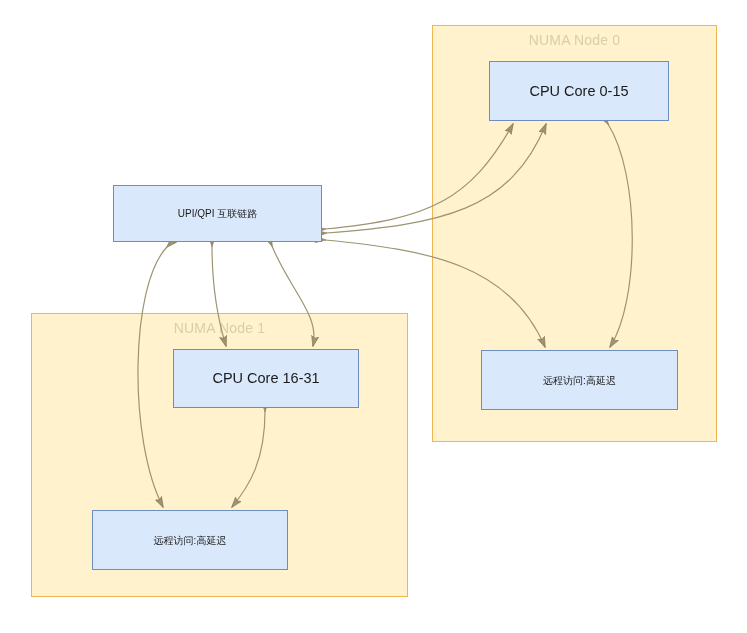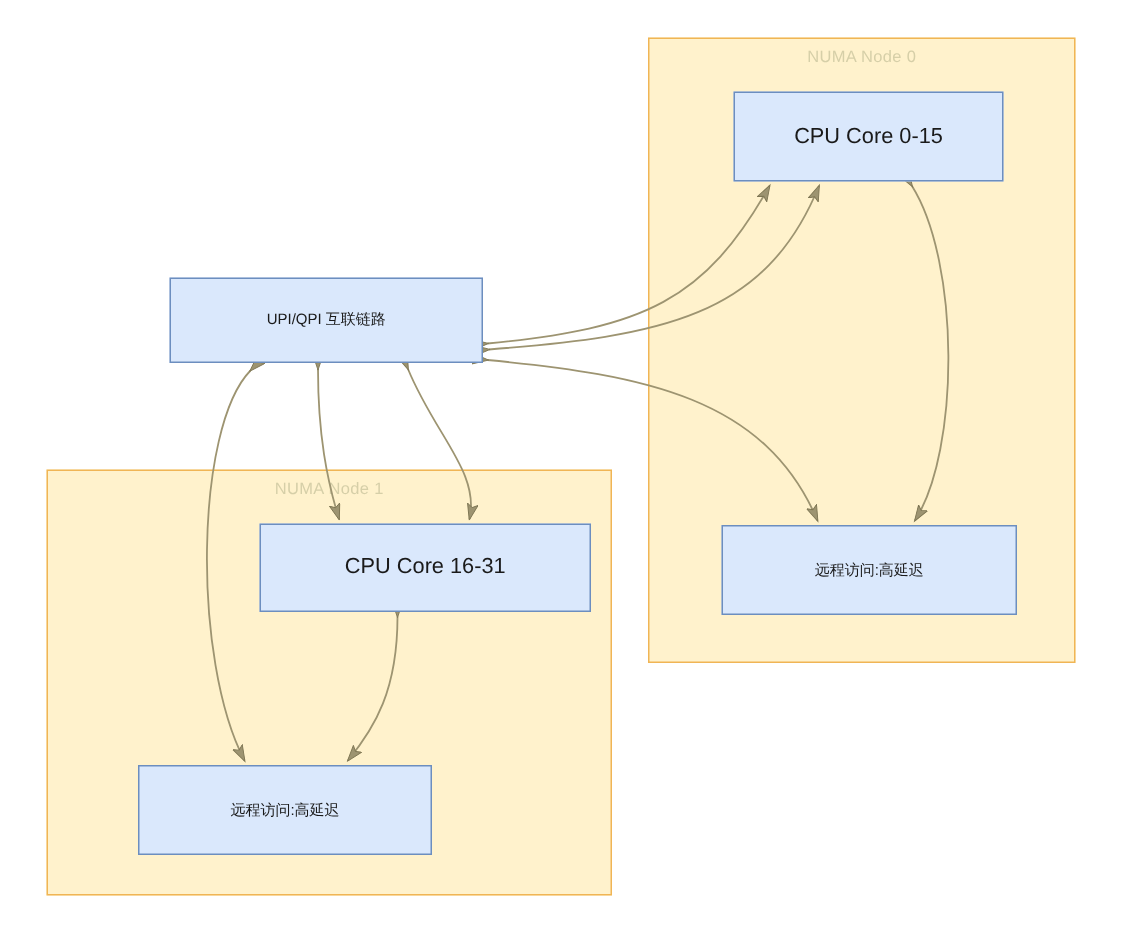--- a/index.html
+++ b/index.html
@@ -30,21 +30,21 @@
     background: #fff2cc;
     border: 1px solid #f0b555;
     box-sizing: border-box;
   }
   .numa-label {
     position: absolute;
     top: 6px;
     left: 0;
     width: 100%;
     text-align: center;
-    font-size: 11px;
+    font-size: 14px;
     color: #d6cfa8;
     letter-spacing: 0.2px;
     user-select: none;
   }
   .node-box {
     position: absolute;
     background: #dae8fc;
     border: 1px solid #6c8ebf;
     box-sizing: border-box;
     display: flex;
@@ -99,21 +99,21 @@
   </div>
 
   <div class="node-box cn" id="node-1" style="left: 113px; top: 185px; width: 209px; height: 57px;">
     <span>UPI/QPI 互联链路</span>
   </div>
 
   <div class="node-box cn" id="node-2" style="left: 481px; top: 350px; width: 197px; height: 60px;">
     <span>远程访问:高延迟</span>
   </div>
 
-  <div class="node-box" id="node-3" style="left: 173px; top: 349px; width: 221px; height: 59px;">
+  <div class="node-box" id="node-3" style="left: 173px; top: 349px; width: 186px; height: 59px;">
     <span>CPU Core 16-31</span>
   </div>
 
   <div class="node-box cn" id="node-4" style="left: 92px; top: 510px; width: 196px; height: 60px;">
     <span>远程访问:高延迟</span>
   </div>
 
 </div>
 
 </body></html>

